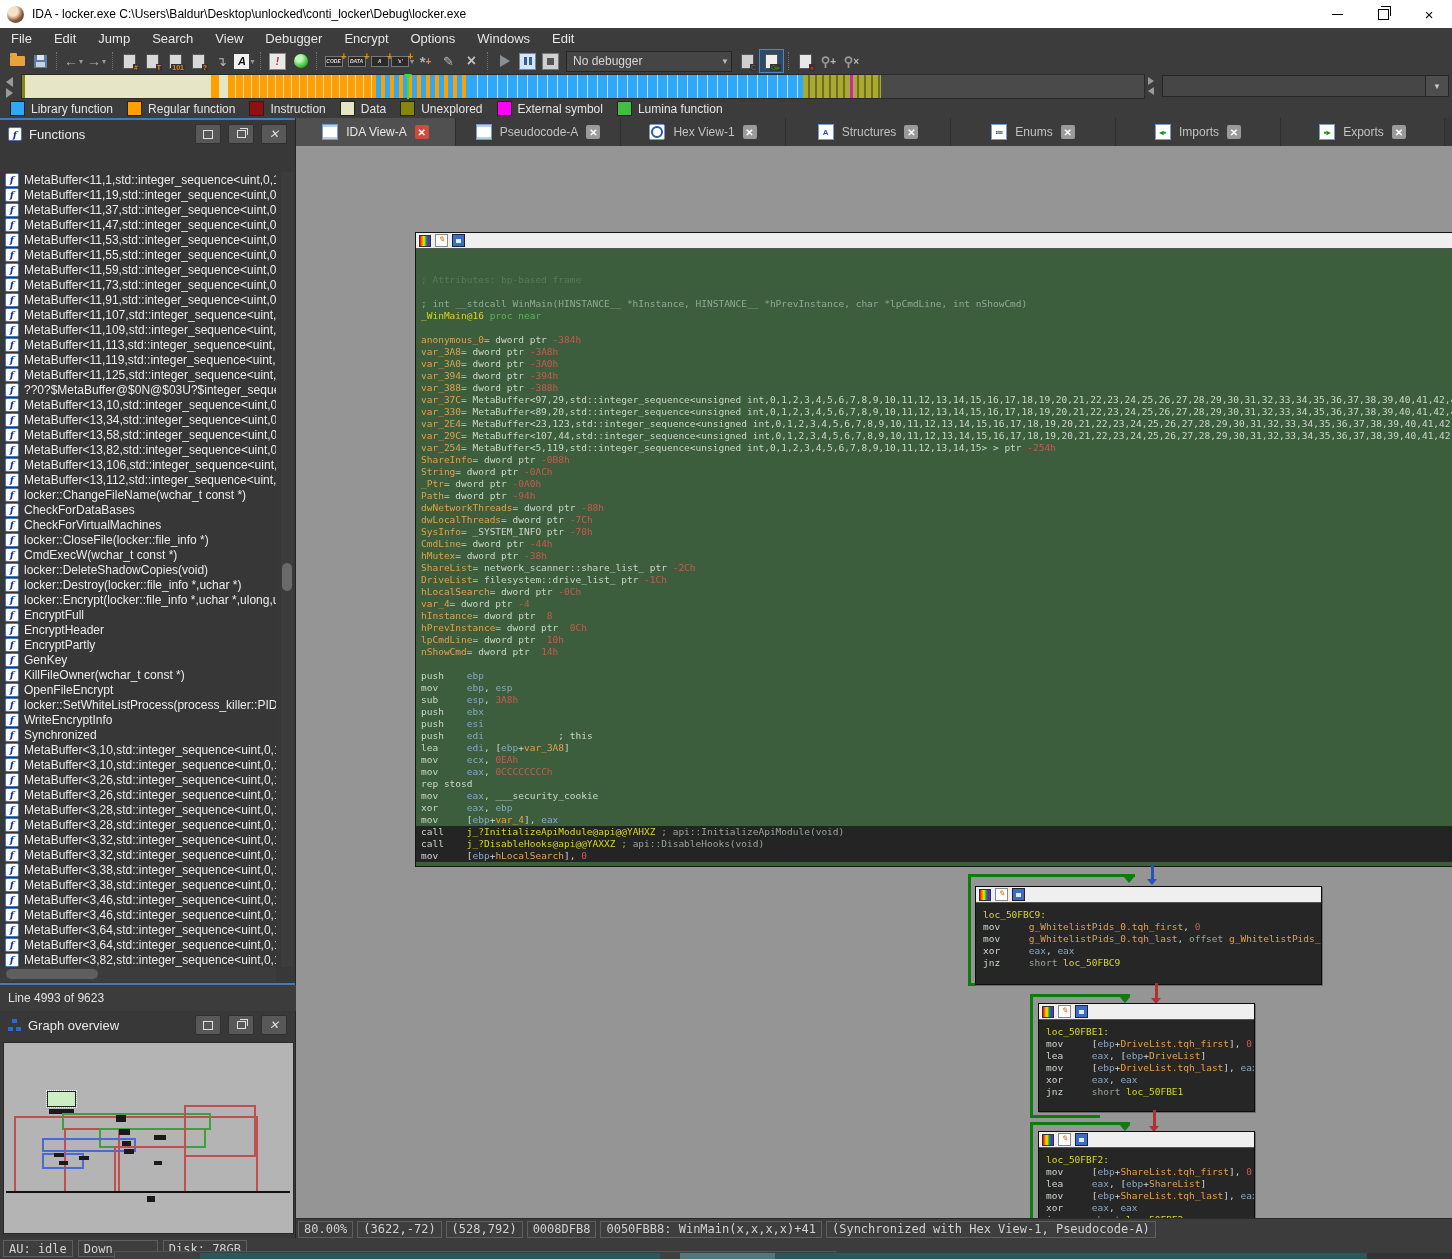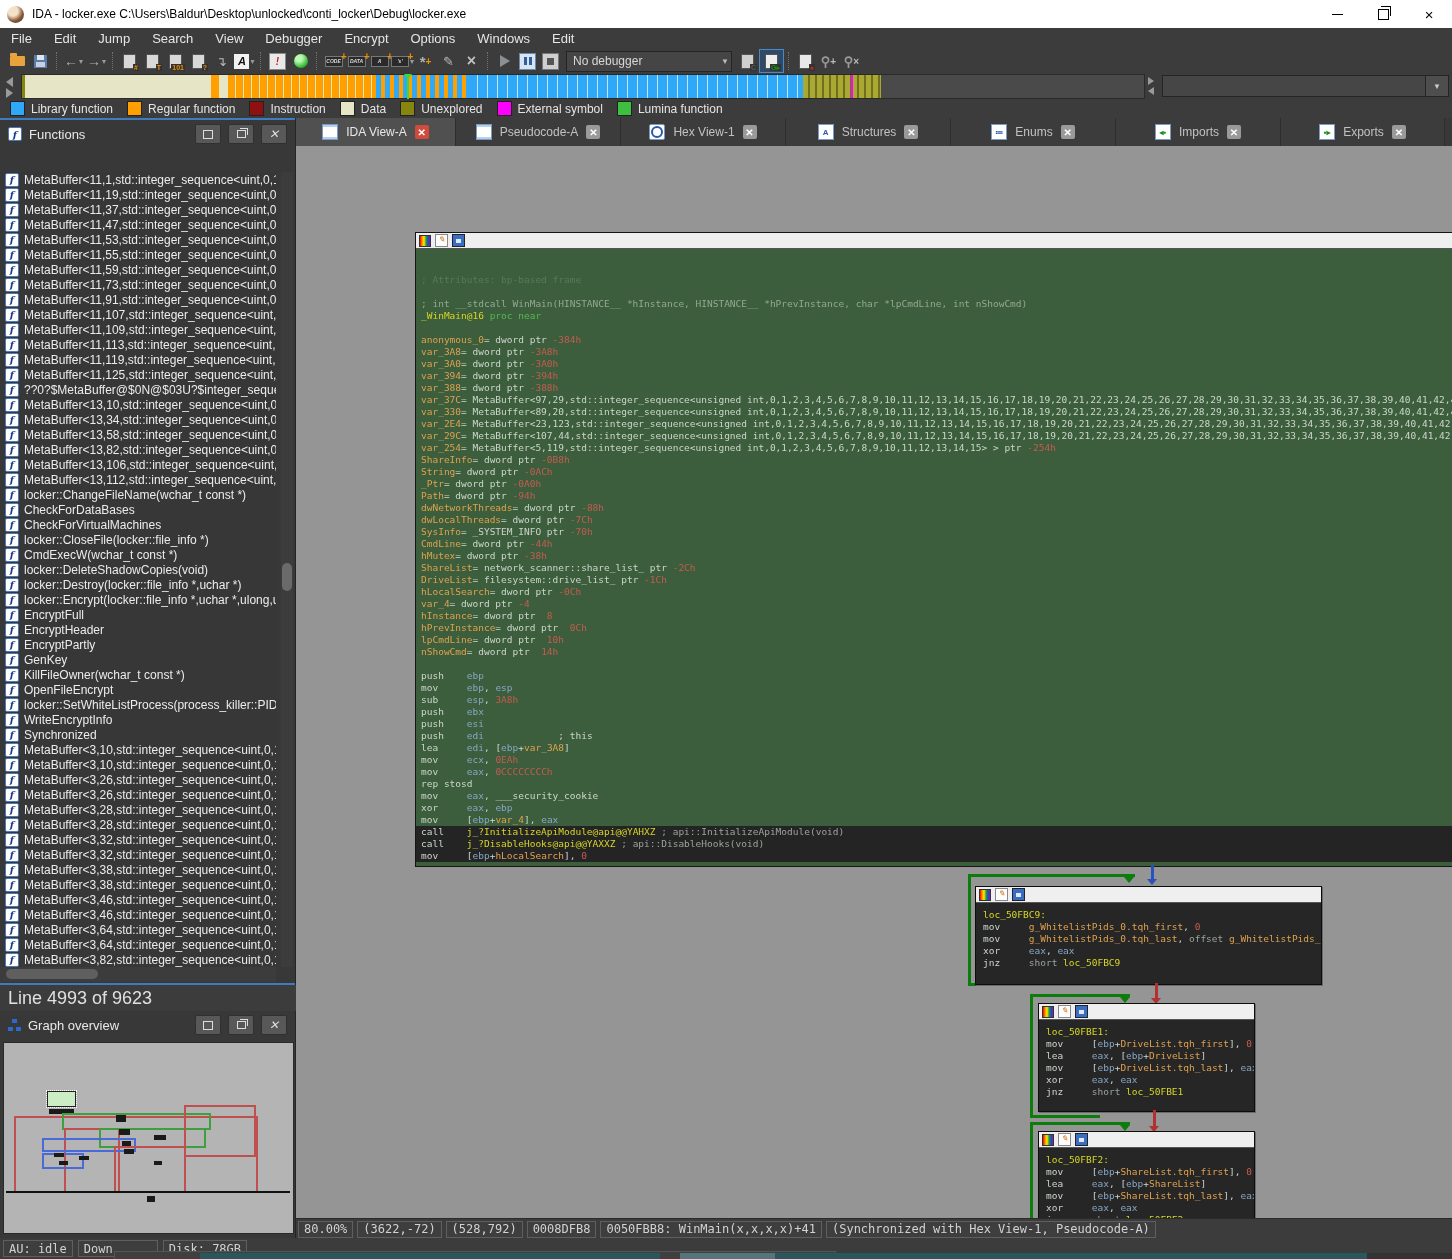--- a/index.html
+++ b/index.html
@@ -77,21 +77,21 @@
   #fn-colhead{position:absolute;left:0;top:28px;width:100%;height:26px;background:#474747;border-bottom:1px solid #2c2c2c;
               display:flex;align-items:center;font-size:13px;color:#d6d6d6;padding-left:10px;}
   #fn-list{position:absolute;left:0;top:54px;width:276px;height:795px;overflow:hidden;background:#373737;}
   .frow{height:15px;display:flex;align-items:center;gap:5px;padding-left:5px;}
   .ftext{font-size:12px;color:#ececec;white-space:nowrap;}
   #fn-vscroll{position:absolute;right:2px;top:54px;width:12px;height:795px;background:#3c3c3c;}
   #fn-vthumb{position:absolute;left:1px;top:391px;width:10px;height:28px;background:#6a6a6a;border-radius:5px;}
   #fn-hscroll{position:absolute;left:0;top:849px;width:276px;height:15px;background:#3c3c3c;}
   #fn-hthumb{position:absolute;left:6px;top:2px;width:92px;height:10px;background:#5f5f5f;border-radius:5px;}
   #fn-splitter{position:absolute;left:0;top:865px;width:100%;height:2px;background:#3f7cbf;}
-  #fn-status{position:absolute;left:0;top:867px;width:100%;height:26px;display:flex;align-items:center;font-size:18px;color:#e0e0e0;padding-left:8px;background:#3c3c3c;}
+  #fn-status{position:absolute;left:0;top:867px;width:100%;height:26px;display:flex;align-items:center;font-size:12px;color:#e0e0e0;padding-left:8px;background:#3c3c3c;}
   .ic-graphov{position:relative;width:13px;height:13px;margin-left:8px;flex:none;}
   .ic-graphov i{position:absolute;width:5px;height:4px;background:#2a6ad0;}
   #ov-canvas{position:absolute;left:3px;top:924px;width:289px;height:190px;background:#b4b4b4;border:1px solid #2a2a2a;}
   .ovr{position:absolute;border:2px solid #c05050;}
   .ovg{position:absolute;border:2px solid #3f9f3f;}
   .ovb{position:absolute;border:2px solid #4a6ad8;}
   .ovblk{position:absolute;background:#1a1a1a;}
   #ov-entry{position:absolute;left:43px;top:48px;width:27px;height:14px;background:#cdeec5;border:1px solid #222;outline:1px dotted #fff;}
   #ov-baseline{position:absolute;left:2px;top:148px;width:284px;height:2px;background:#111;}
   

